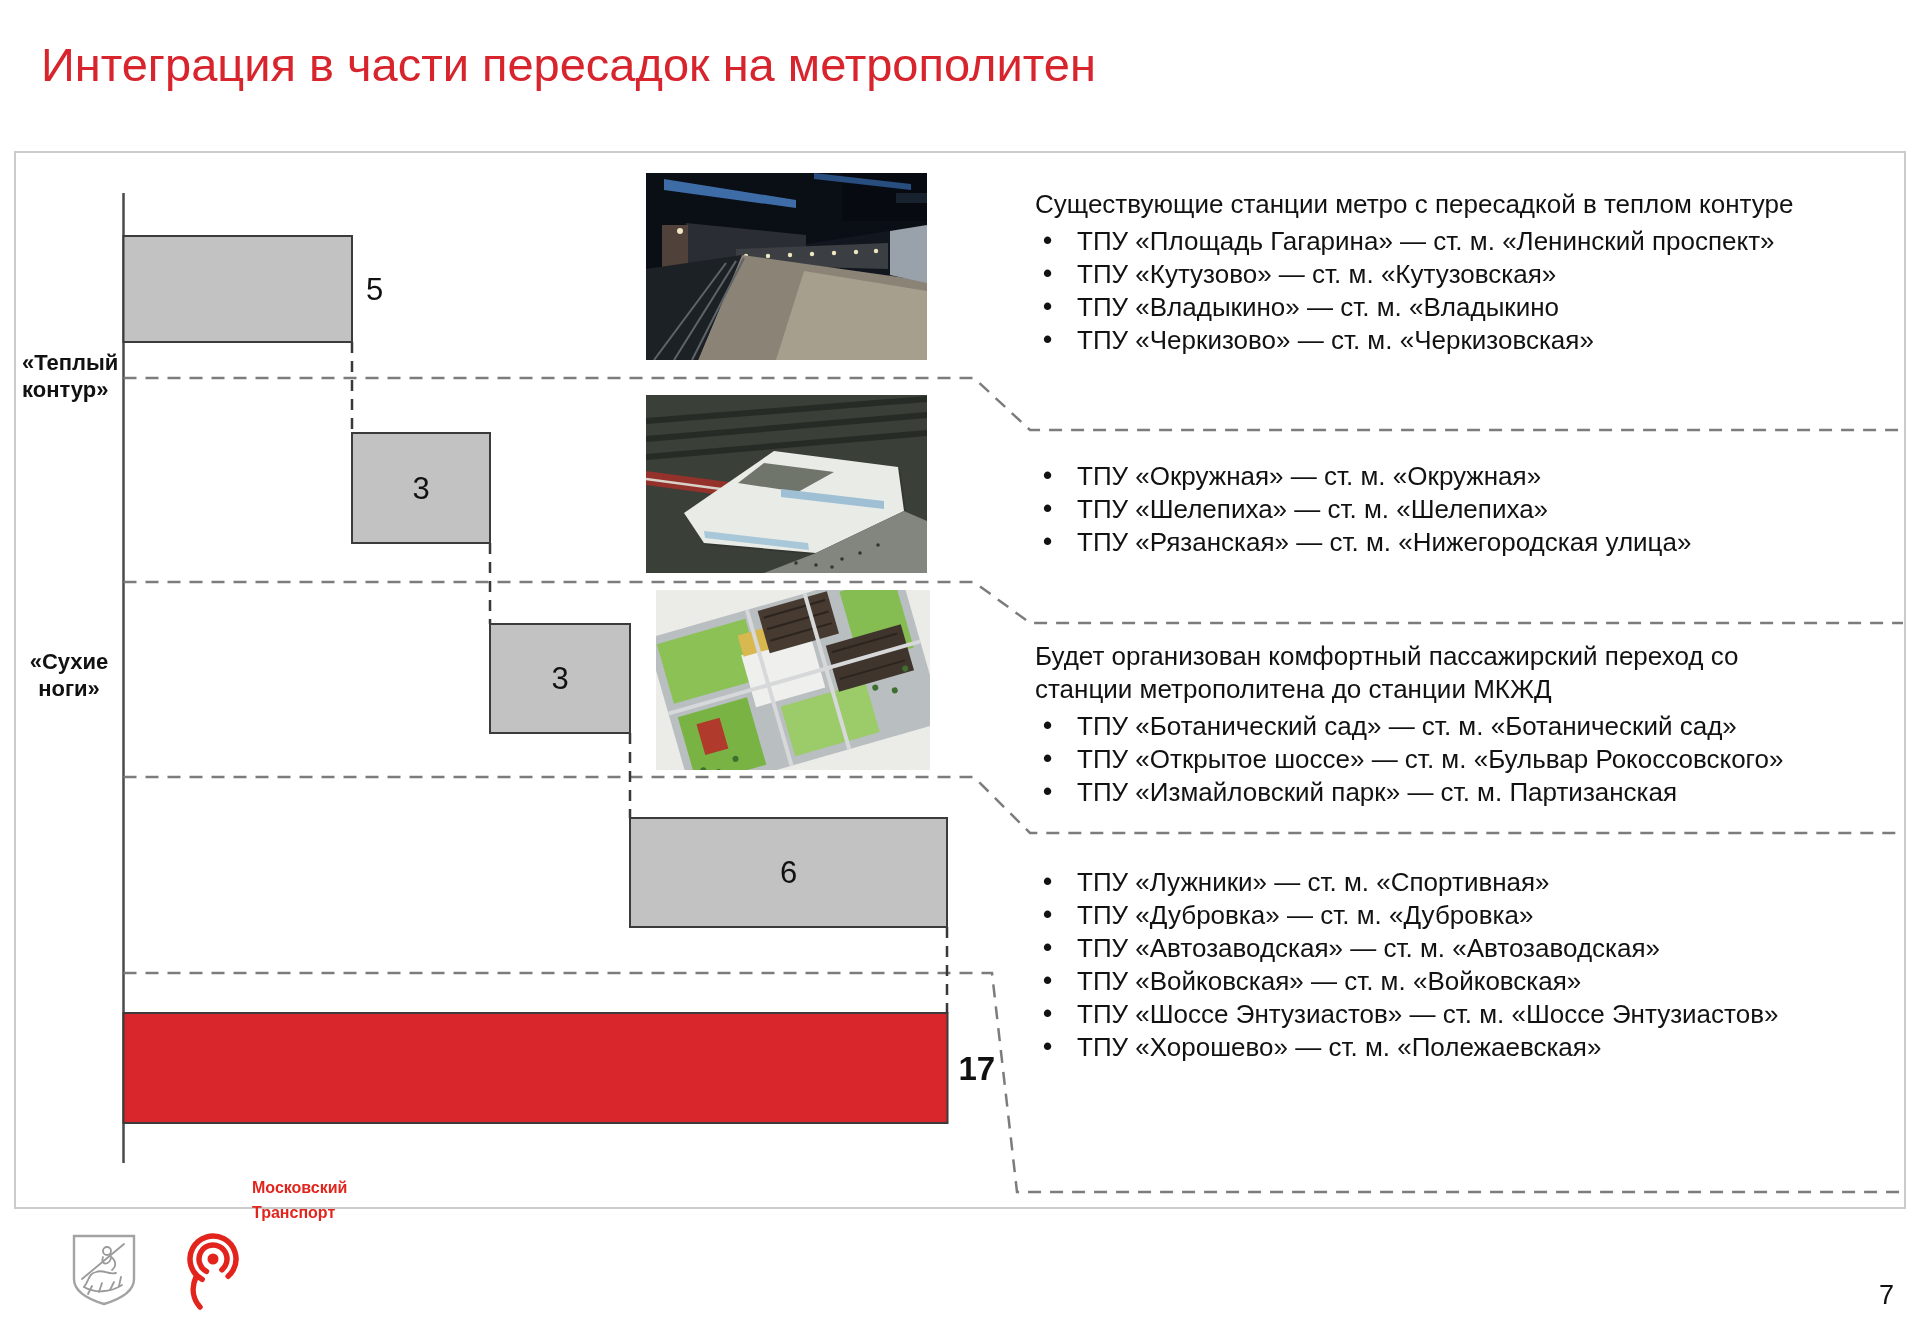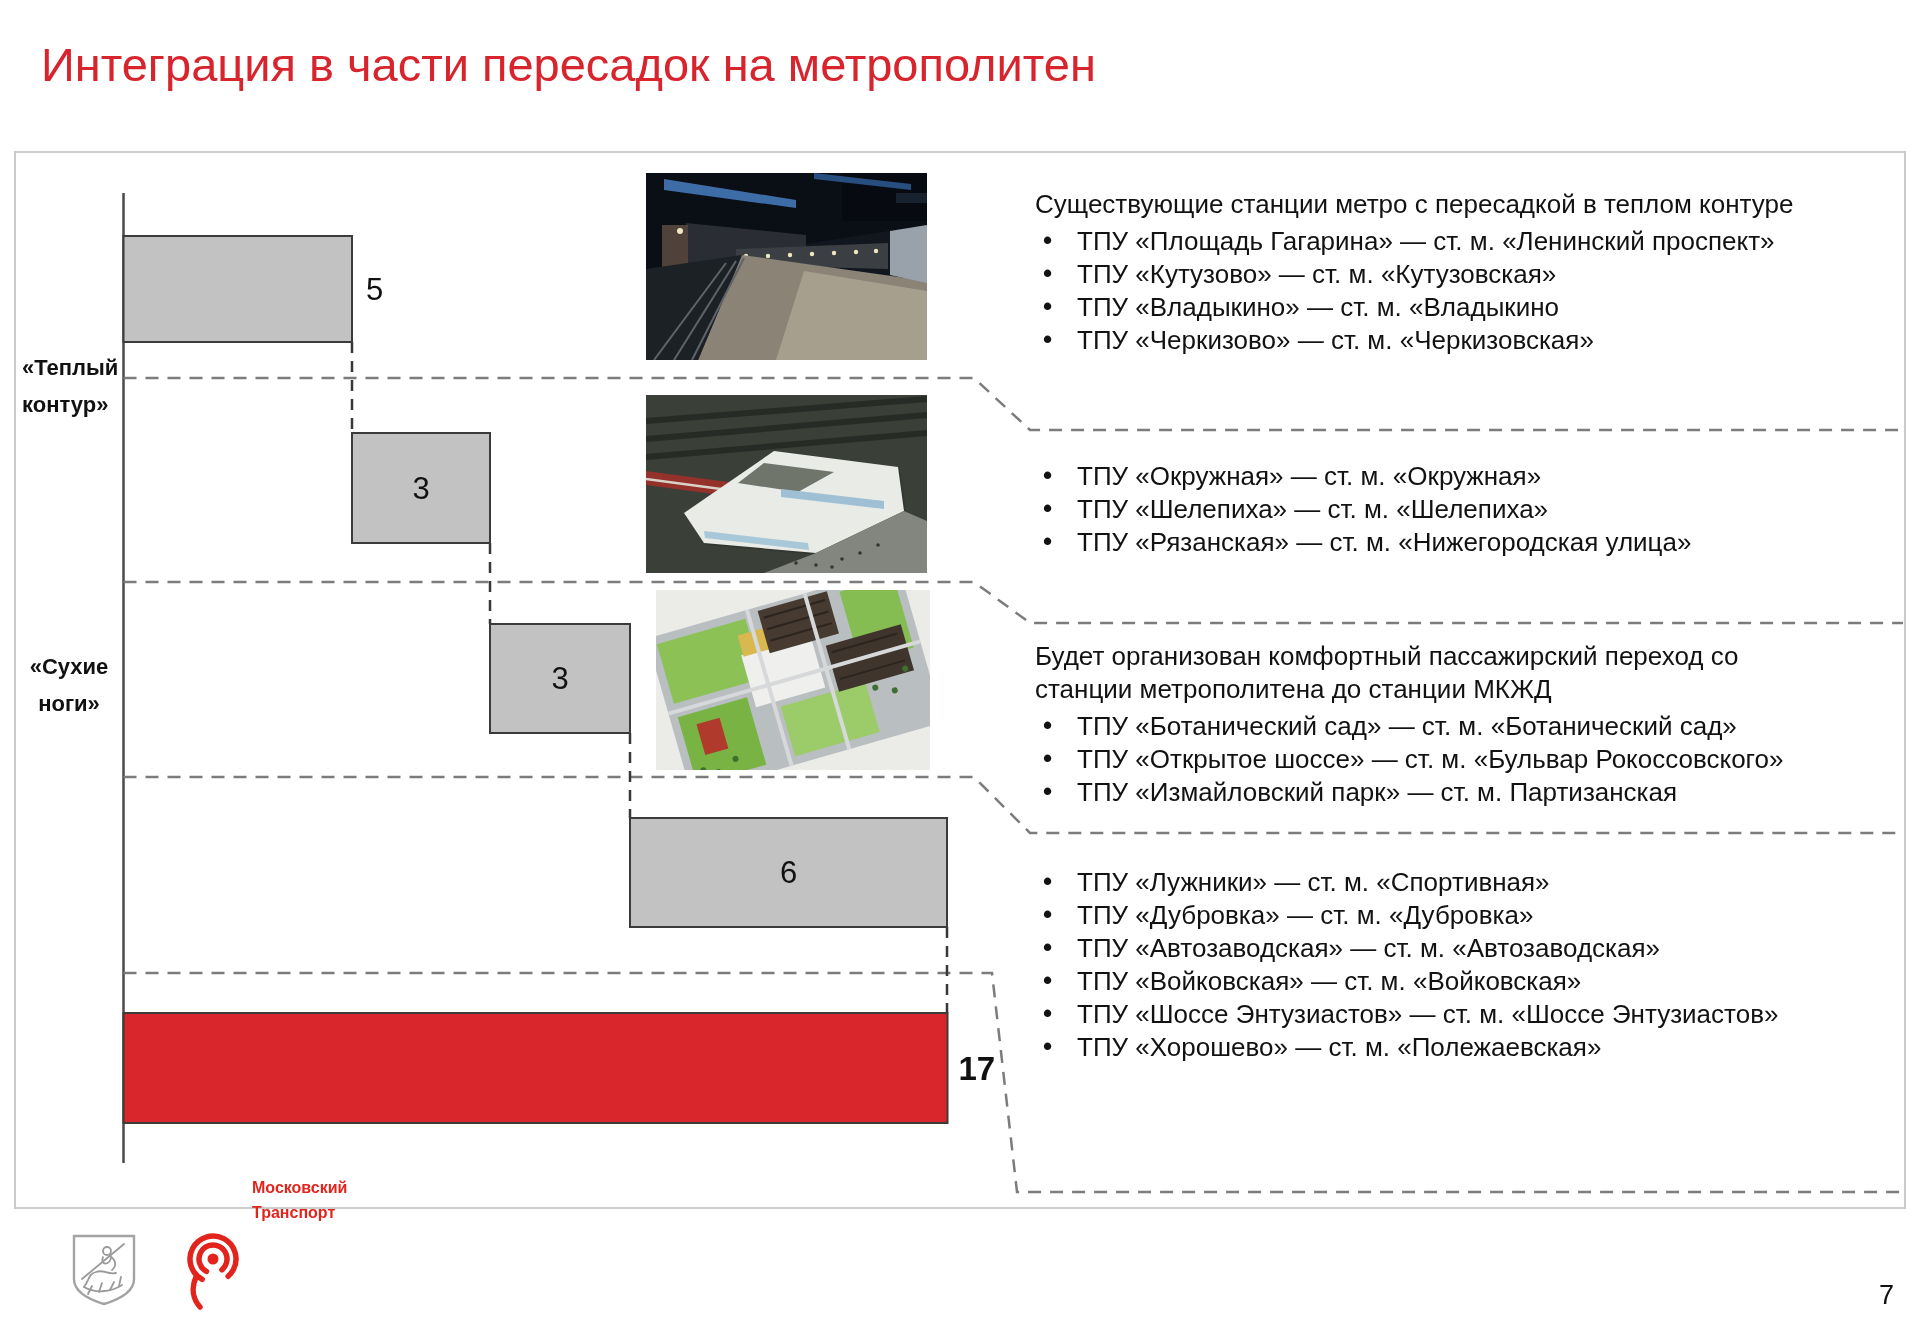--- a/index.html
+++ b/index.html
@@ -7,21 +7,21 @@
     --barborder:#3b3b3b; --dash:#7c7c7c; --panel:#cbcbcb;
   }
   html,body{margin:0;padding:0;background:#ffffff;}
   .stage{position:relative;width:1920px;height:1321px;background:#fff;overflow:hidden;
          font-family:"Liberation Sans",sans-serif;color:#111;}
   .title{position:absolute;left:37px;top:33px;margin:4px;font-size:47px;font-weight:normal;
          color:var(--red);letter-spacing:0;}
   .panel{position:absolute;box-sizing:border-box;left:14px;top:151px;width:1892px;height:1058px;
          border:2px solid var(--panel);background:#fff;}
   #chart-svg{position:absolute;left:0;top:0;pointer-events:none;}
-  .chart-label{position:absolute;font-weight:bold;font-size:22px;line-height:37px;
+  .chart-label{position:absolute;font-weight:bold;font-size:22px;line-height:27px;
                white-space:pre-line;color:#111;}
   .chart-label.warm{left:22px;top:349px;}
   .chart-label.dry{left:28px;top:648px;width:82px;text-align:center;}
   .photo{position:absolute;display:block;}
   .tblock{position:absolute;left:1035px;width:868px;font-size:26px;line-height:33px;color:#121212;}
   .tblock .hd{white-space:pre-line;}
   .tblock ul{list-style:none;margin:4px 0 0 0;padding:0;}
   .tblock li{position:relative;padding-left:42px;}
   .tblock li::before{content:"\2022";position:absolute;left:8px;top:-1px;font-weight:bold;}
   .tblock b{font-weight:normal;}

